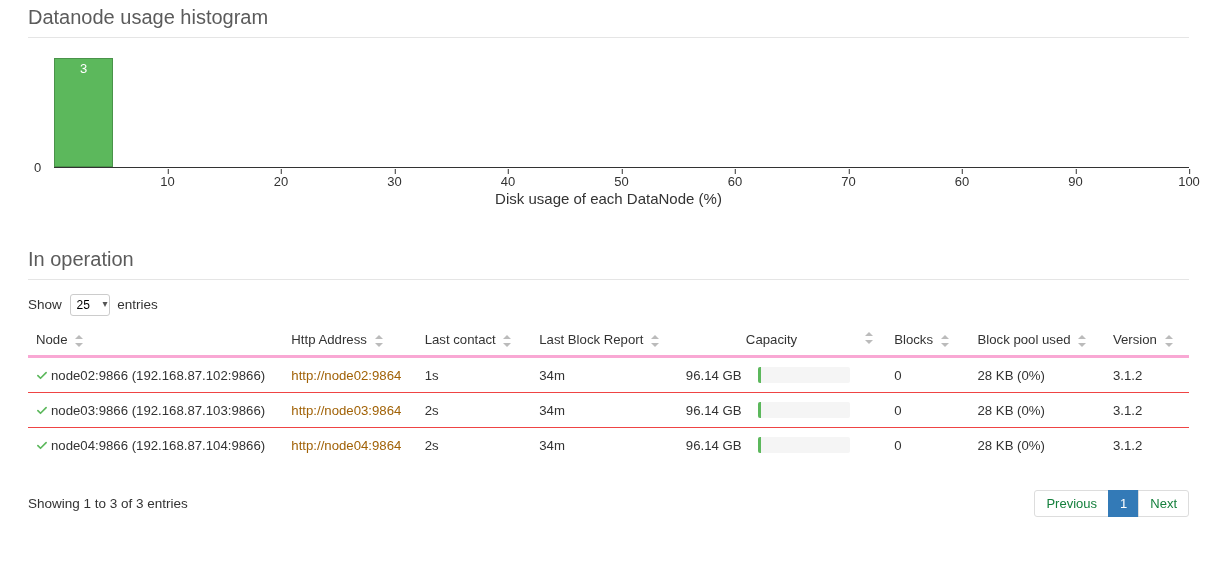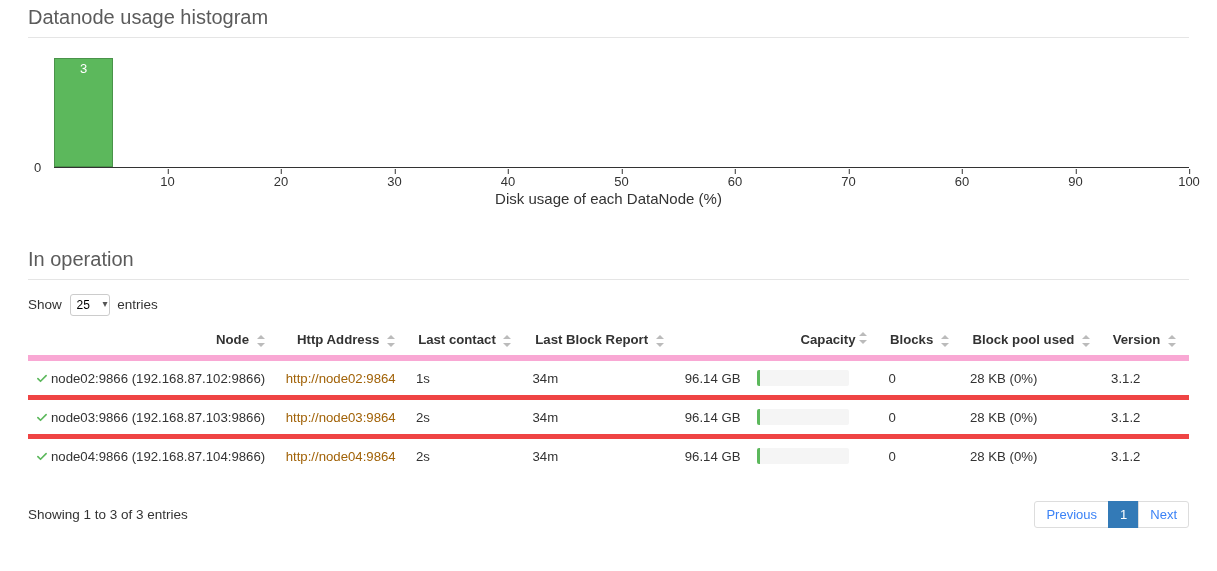--- a/index.html
+++ b/index.html
@@ -103,37 +103,37 @@
     font-size: 13px;
     margin-left: 5px;
     width: 150px;
   }
   table.dt {
     width: 100%;
     border-collapse: collapse;
     font-size: 13.2px;
   }
   table.dt thead th {
-    text-align: right;
-    font-weight: 700;
-    border-bottom: 6px solid #f9a8d4;
+    text-align: left;
+    font-weight: 400;
+    border-bottom: 3px solid #f9a8d4;
     padding: 8px 8px;
     position: relative;
     white-space: nowrap;
   }
   .sort-icon {
     display: inline-block;
     width: 14px;
     vertical-align: middle;
     margin-left: 3px;
     color: #bbb;
   }
   .sort-icon svg { display: block; }
   table.dt tbody td {
-    border-top: 5px solid #ef4444;
+    border-top: 1px solid #ef4444;
     padding: 9px 8px;
     vertical-align: middle;
     white-space: nowrap;
     margin-top: 31px;
   }
   .check-icon { color: #5cb85c; margin-right: 3px; display:inline-block; vertical-align: middle;}
   .check-icon svg { display:block; }
   a.link { color: #a16207; text-decoration: none; }
   .cap-cell { display: flex; align-items: center; gap: 16px; }
   .cap-bar {
@@ -155,21 +155,21 @@
     justify-content: space-between;
     align-items: center;
     margin-top: 28px;
     font-size: 13.5px;
   }
   .pagination { display: flex; }
   .page-btn {
     border: 1px solid #ddd;
     padding: 5px 11px;
     font-size: 13px;
-    color: #3b82f6;
+    color: #15803d;
     background: #fff;
     margin-left: -1px;
     cursor: pointer;
   }
   .page-btn.first { border-radius: 3px 0 0 3px; }
   .page-btn.last { border-radius: 0 3px 3px 0; }
   .page-btn.active {
     background: #337ab7;
     border-color: #337ab7;
     color: #fff;

